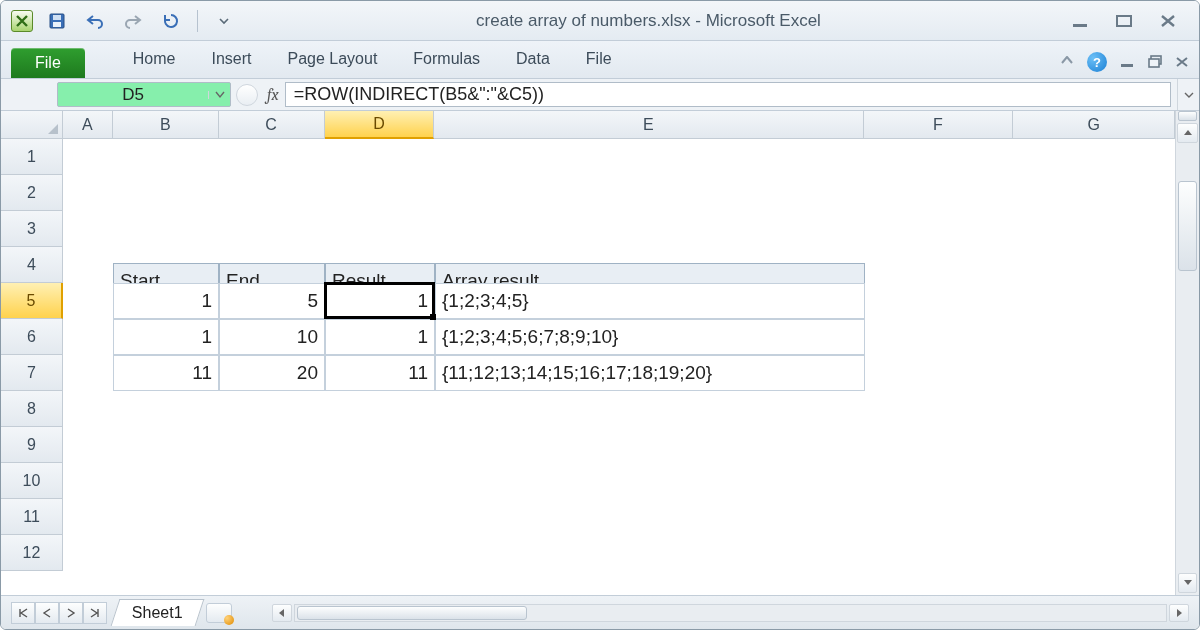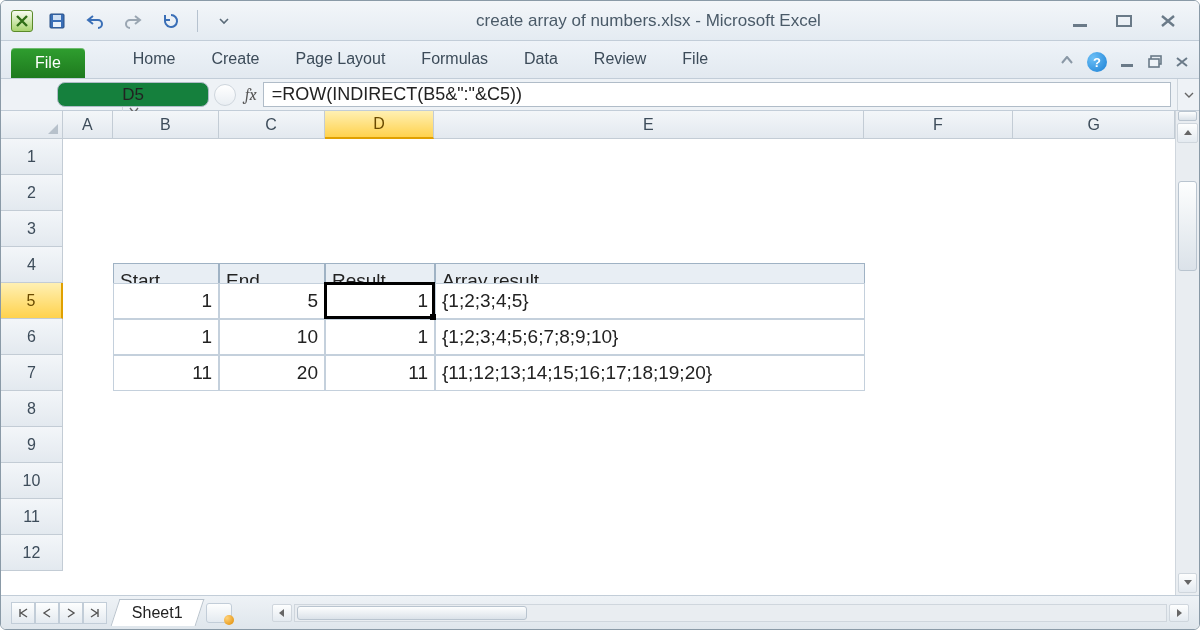--- a/index.html
+++ b/index.html
@@ -17,21 +17,21 @@
   .win-btn { width:30px; height:22px; display:flex; align-items:center; justify-content:center; color:#6a7a88; }
   .win-btn svg{display:block;}
   
   .ribbon { height:38px; display:flex; align-items:flex-end; background:linear-gradient(#eef3f8,#e2e9f0); border-bottom:1px solid #c2cdd8; padding:0 10px; position:relative;}
   .file-tab { background:linear-gradient(#2f9e2f,#1e7a1e); color:#fff; padding:6px 24px; border-radius:4px 4px 0 0; font-size:16px; margin-right:30px; box-shadow:inset 0 1px 0 rgba(255,255,255,.3);}
   .tab { color:#3c4b59; padding:20px 18px 10px; font-size:16px; }
   .ribbon-right { margin-left:auto; display:flex; align-items:center; gap:12px; padding-bottom:6px; color:#6a7a88; }
   .help-circle { width:20px; height:20px; border-radius:50%; background:radial-gradient(circle at 30% 30%, #6cc0f7,#1a7fd4); color:#fff; font-weight:bold; font-size:13px; display:flex; align-items:center; justify-content:center;}
   
   .fbar-row { height:32px; display:flex; align-items:stretch; border-bottom:1px solid #c2cdd8; background:#eef2f6; }
-  .namebox-wrap { display:flex; align-items:center; border:1px solid #b0bcc8; background:#15803d; margin:3px 0 3px 56px; border-radius:8px;flex-direction:column; }
+  .namebox-wrap { display:flex; align-items:center; border:1px solid #b0bcc8; background:#86efac; margin:3px 0 3px 56px; border-radius:2px; }
   .namebox { width:150px; padding:2px 10px; text-align:center; font-size:17px; outline:none; border:none; background:transparent;}
   .name-drop { width:22px; display:flex; align-items:center; justify-content:center; color:#666; border-left:1px solid #d0d6dc;}
   .fx-gap { width:34px; display:flex; align-items:center; justify-content:center; }
   .ins-fn { width:22px; height:22px; border:1px solid #cfd6dd; border-radius:11px; background:linear-gradient(#fff,#e9eef3); margin:auto 4px auto 2px;}
   .fx-label { font-style:italic; font-family:"Cambria", serif; color:#555; padding:0 6px 0 2px; display:flex; align-items:center; font-size:16px;}
   .formula-input { flex:1; border:1px solid #b0bcc8; background:#fff; margin:3px 6px 3px 0; padding:2px 8px; font-size:18px; display:flex; align-items:center; }
   .fbar-expand { width:22px; display:flex; align-items:center; justify-content:center; border-left:1px solid #cfd6dd; color:#666; background:#eef2f6;}
   
   .grid-wrap { flex:1; display:flex; position:relative; background:#fff; }
   .corner { width:62px; height:28px; background:linear-gradient(#f3f6f9,#e3e9ef); border-right:1px solid #c3ccd5; border-bottom:1px solid #c3ccd5; position:absolute; left:0; top:0; }
@@ -128,25 +128,24 @@
           <svg width="16" height="14">
             <path d="M2 2 L14 12 M14 2 L2 12" stroke="#6a7a88" stroke-width="2.4"></path>
           </svg>
         </div>
     </div>
   </div>
 
   <div class="ribbon">
     <div class="file-tab">File</div>
     <div class="tab">Home</div>
-    <div class="tab">Create</div>
+    <div class="tab">Insert</div>
     <div class="tab">Page Layout</div>
     <div class="tab">Formulas</div>
     <div class="tab">Data</div>
-    <div class="tab">Review</div>
     <div class="tab">File</div>
     <div class="ribbon-right">
       <span><svg width="16" height="14">
             <path d="M8 3 L3 9 M8 3 L13 9" stroke="#8a98a6" stroke-width="2" fill="none"></path>
             <circle cx="8" cy="3" r="1" fill="#8a98a6"></circle>
           </svg></span>
       <span class="help-circle">?</span>
       <span><svg width="16" height="12">
             <rect x="2" y="8" width="12" height="3" fill="#6a7a88"></rect>
           </svg></span>

